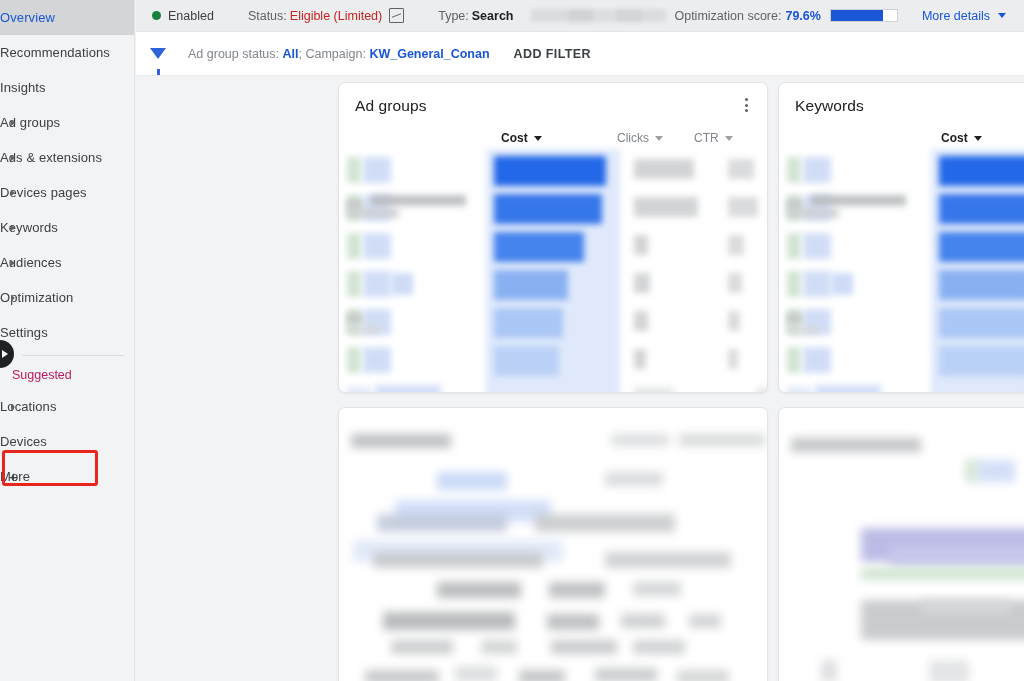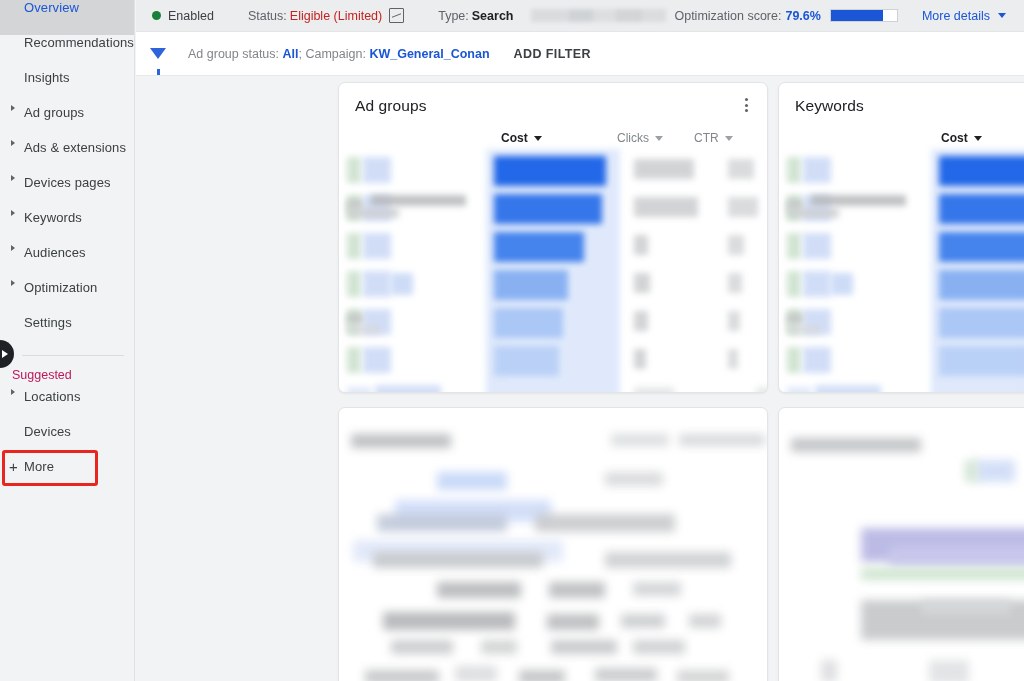--- a/index.html
+++ b/index.html
@@ -19,23 +19,23 @@
     width: 135px; height: 681px;
     background: #f1f3f4;
     border-right: 1px solid #dfe1e3;
     padding-top: 0;
     overflow: hidden;
   }
   .nav-item {
     position: relative;
     height: 35px;
     display: flex;
+    align-items: center;
     font-size: 13px;
     color: #3c4043;
-    padding-left: 24px;
     white-space: nowrap;
     cursor: pointer;
   }
   .nav-item.selected {
     background: #d3d5d7;
     color: #1a56d6;
   }
   .nav-item.selected .nav-label { color: #1a56d6; }
   .nav-caret {
     position: absolute;

